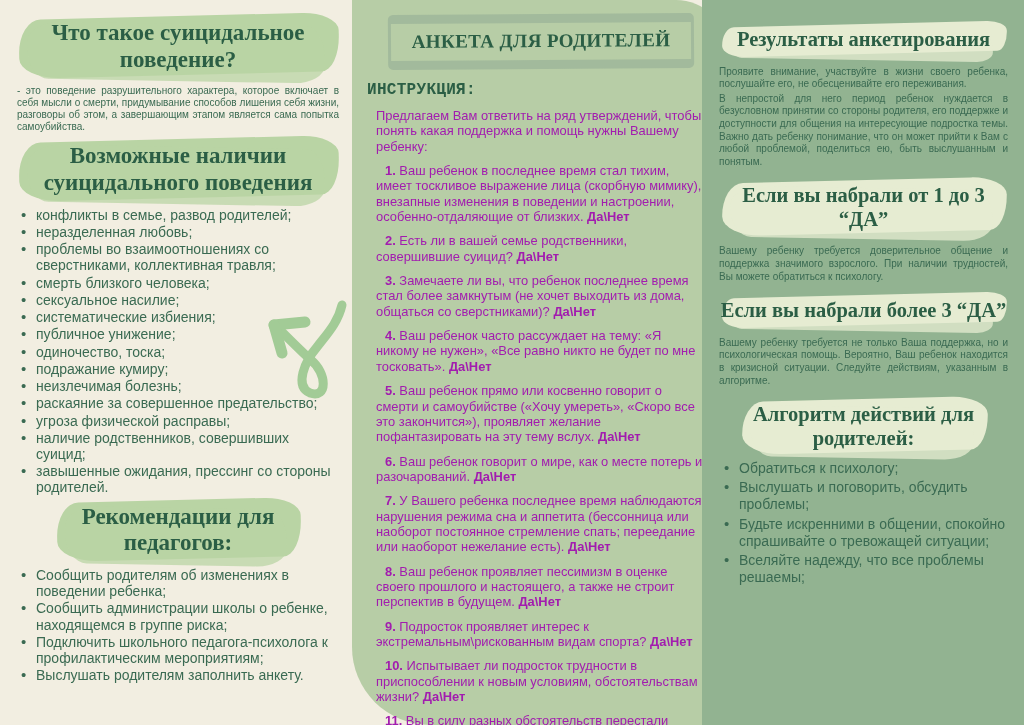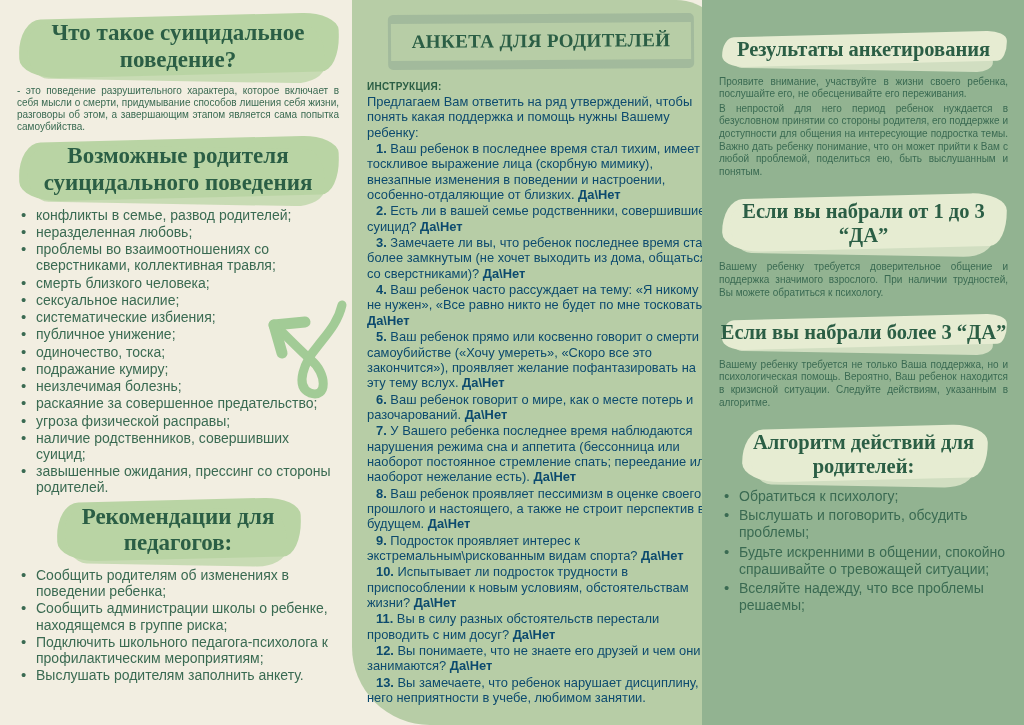--- a/index.html
+++ b/index.html
@@ -35,42 +35,42 @@
   .panel-right ul.bullets li{line-height:1.22;margin-bottom:2px}
   .dot::before{content:"\2022";position:absolute;left:2px;top:-1px;font-size:15px;color:var(--text)}
   .panel-left .recs-title{max-width:250px}
 
   .arrow-wrap{position:absolute;left:254px;top:298px;width:100px;height:108px}
 
   .anketa-box{border:3px solid var(--box-border);border-top-width:9px;border-bottom-width:9px;
               border-radius:5px;transform:rotate(-.4deg);width:292px;margin:4px auto 12px;
               padding:7px 4px 8px;text-align:center}
   .anketa-box h2{font-size:19px;letter-spacing:.4px}
-  .instr-label{font-family:Liberation Sans, sans-serif;font-size:10px;
+  .instr-label{font-family:Liberation Mono, monospace;font-size:16px;
                color:var(--heading);font-weight:600;letter-spacing:.3px;margin:0 0 2px}
-  .instr,.q{font-size:12.9px;line-height:1.19;margin:0;color:#0c4a6e}
+  .instr,.q{font-size:12.9px;line-height:1.19;margin:9px;color:#a21caf}
   .q{text-indent:9px;margin-top:1px}
   .qnum,.ans{font-weight:700}
 
   .panel-right h2{font-size:20.5px;line-height:1.15}
   .panel-right .para{font-size:10px;line-height:1.26;text-align:justify;margin:14px 1px 16px}
-  .panel-right .hl{margin-top:22px}
+  .panel-right .hl{margin-top:12px}
   .algo-title{max-width:252px}
 </style>
 </head>
 <body>
 
 <section class="panel panel-left">
   <h1 class="hl">
     <span class="hl-text">Что такое суицидальное поведение?</span>
   </h1>
   <p class="def"> - это поведение разрушительного характера, которое включает в себя мысли о смерти, придумывание способов лишения себя жизни, разговоры об этом, а завершающим этапом является сама попытка самоубийства.</p>
 
   <h2 class="hl">
-    <span class="hl-text">Возможные родителя суицидального поведения</span>
+    <span class="hl-text">Возможные наличии суицидального поведения</span>
   </h2>
   <ul class="bullets">
 
       <li class="dot"><span>конфликты в семье, развод родителей;</span></li>
 
       <li class="dot"><span>неразделенная любовь;</span></li>
 
       <li class="dot"><span>проблемы во взаимоотношениях со сверстниками, коллективная травля;</span></li>
 
       <li class="dot"><span>смерть близкого человека;</span></li>

